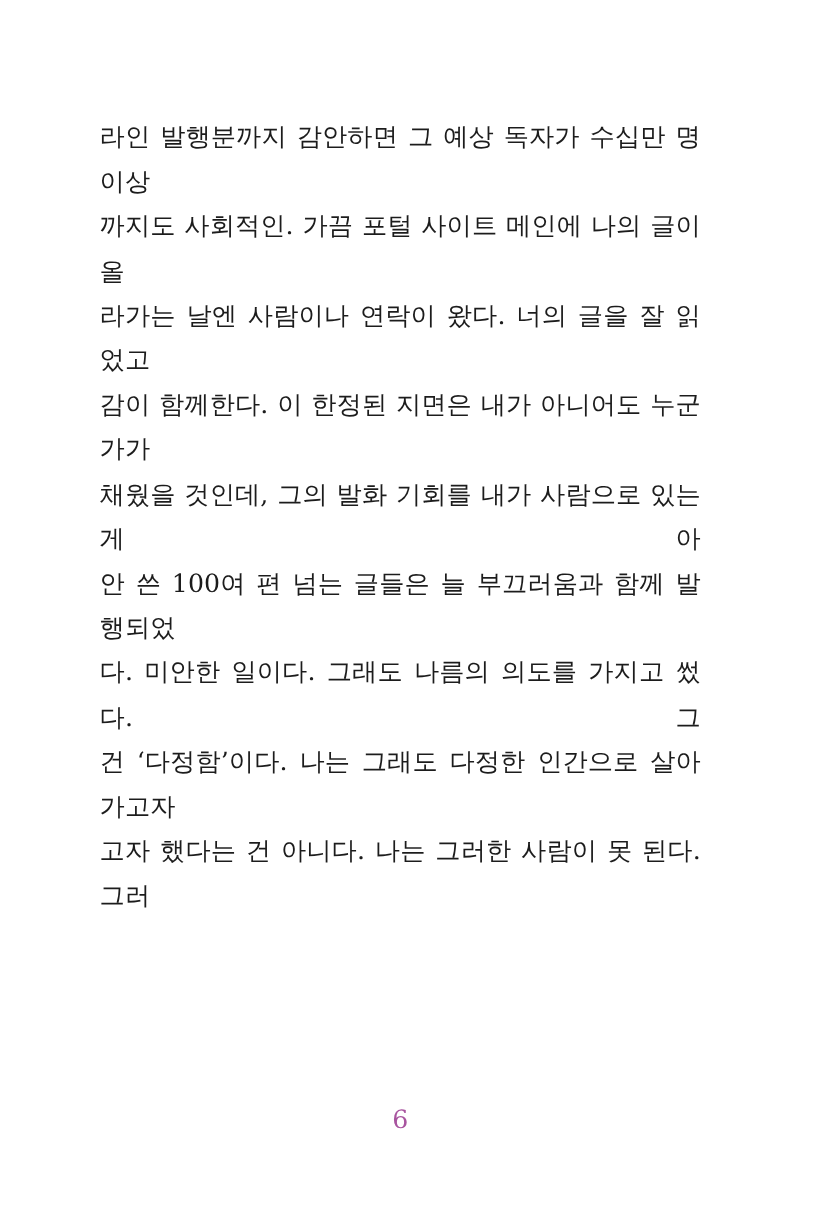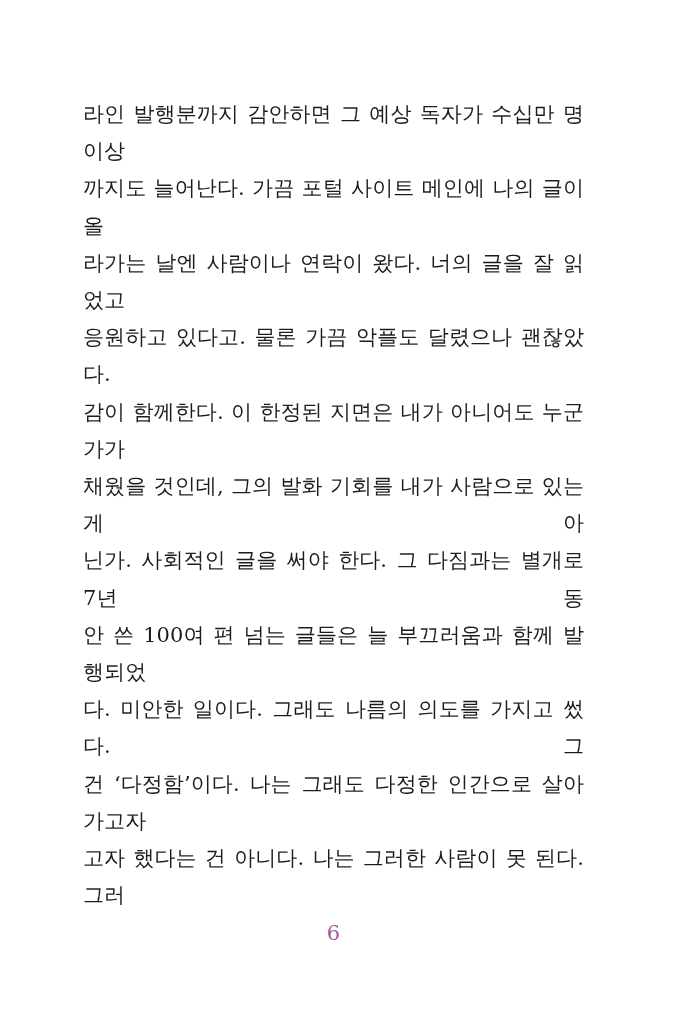--- a/index.html
+++ b/index.html
@@ -51,28 +51,26 @@
     line-height: 26px;
   }
 </style>
 </head>
 <body>
 
 <div class="page" style="background: rgb(255, 255, 255);">
   <div class="text-block" style="color: rgb(28, 28, 28);">
       <div class="paragraph">
         <div class="line">라인 발행분까지 감안하면 그 예상 독자가 수십만 명 이상</div>
-        <div class="line">까지도 늘어난다. 가끔 포털 사이트 메인에 나의 글이 올</div>
+        <div class="line">까지도 사회적인. 가끔 포털 사이트 메인에 나의 글이 올</div>
         <div class="line">라가는 날엔 사람이나 연락이 왔다. 너의 글을 잘 읽었고</div>
-        <div class="line last-left">응원하고 있다고. 물론 가끔 악플도 달렸으나 괜찮았다.</div>
       </div>
       <div class="paragraph">
         <div class="line">감이 함께한다. 이 한정된 지면은 내가 아니어도 누군가가</div>
         <div class="line">채웠을 것인데, 그의 발화 기회를 내가 사람으로 있는 게 아</div>
-        <div class="line">닌가. 사회적인 글을 써야 한다. 그 다짐과는 별개로 7년 동</div>
         <div class="line">안 쓴 100여 편 넘는 글들은 늘 부끄러움과 함께 발행되었</div>
         <div class="line">다. 미안한 일이다. 그래도 나름의 의도를 가지고 썼다. 그</div>
         <div class="line">건 ‘다정함’이다. 나는 그래도 다정한 인간으로 살아가고자</div>
         <div class="line">고자 했다는 건 아니다. 나는 그러한 사람이 못 된다. 그러</div>
       </div>
     </div>
   <div class="page-number" style="color: rgb(168, 84, 159);">6</div>
 </div>
 
 </body></html>

